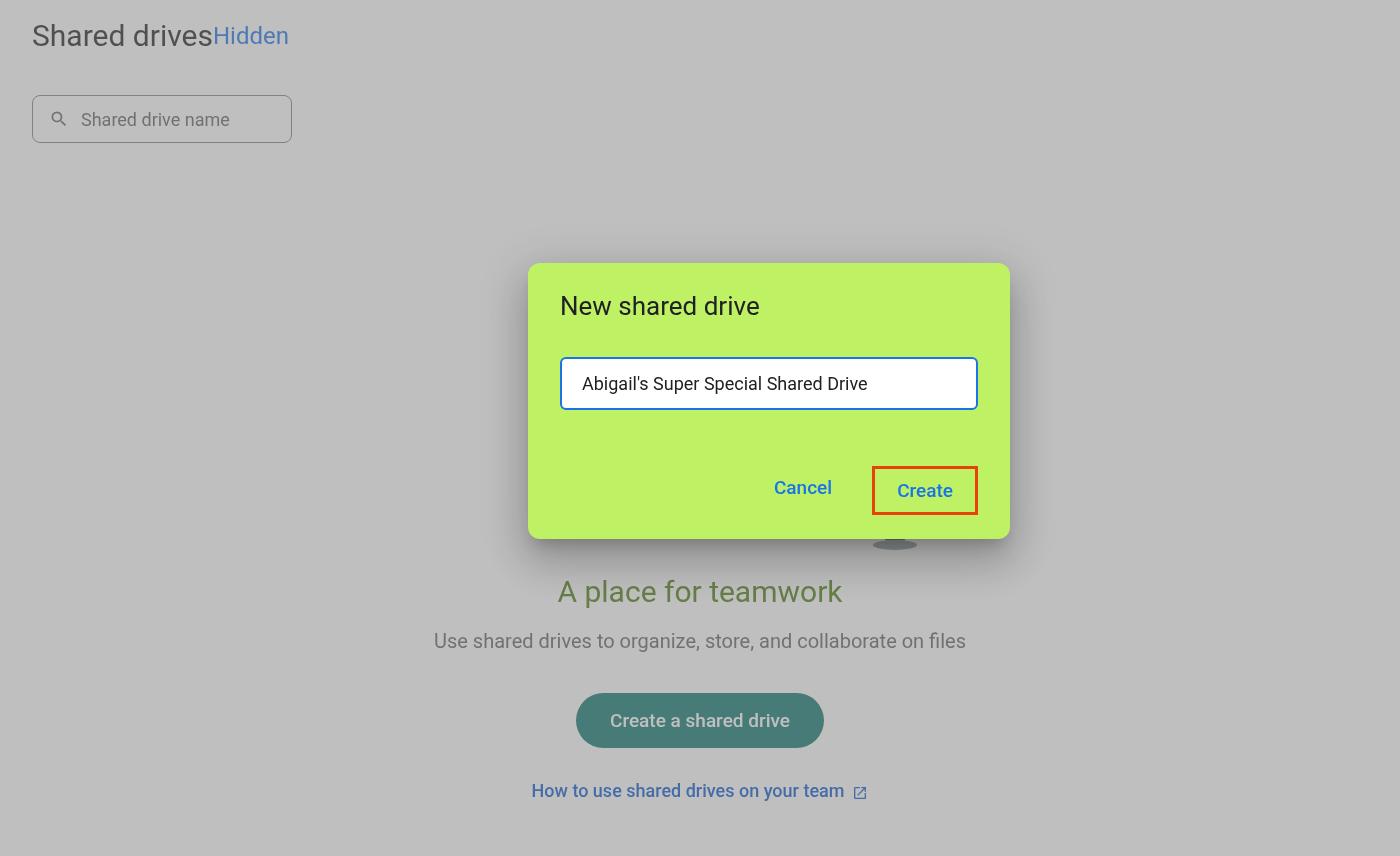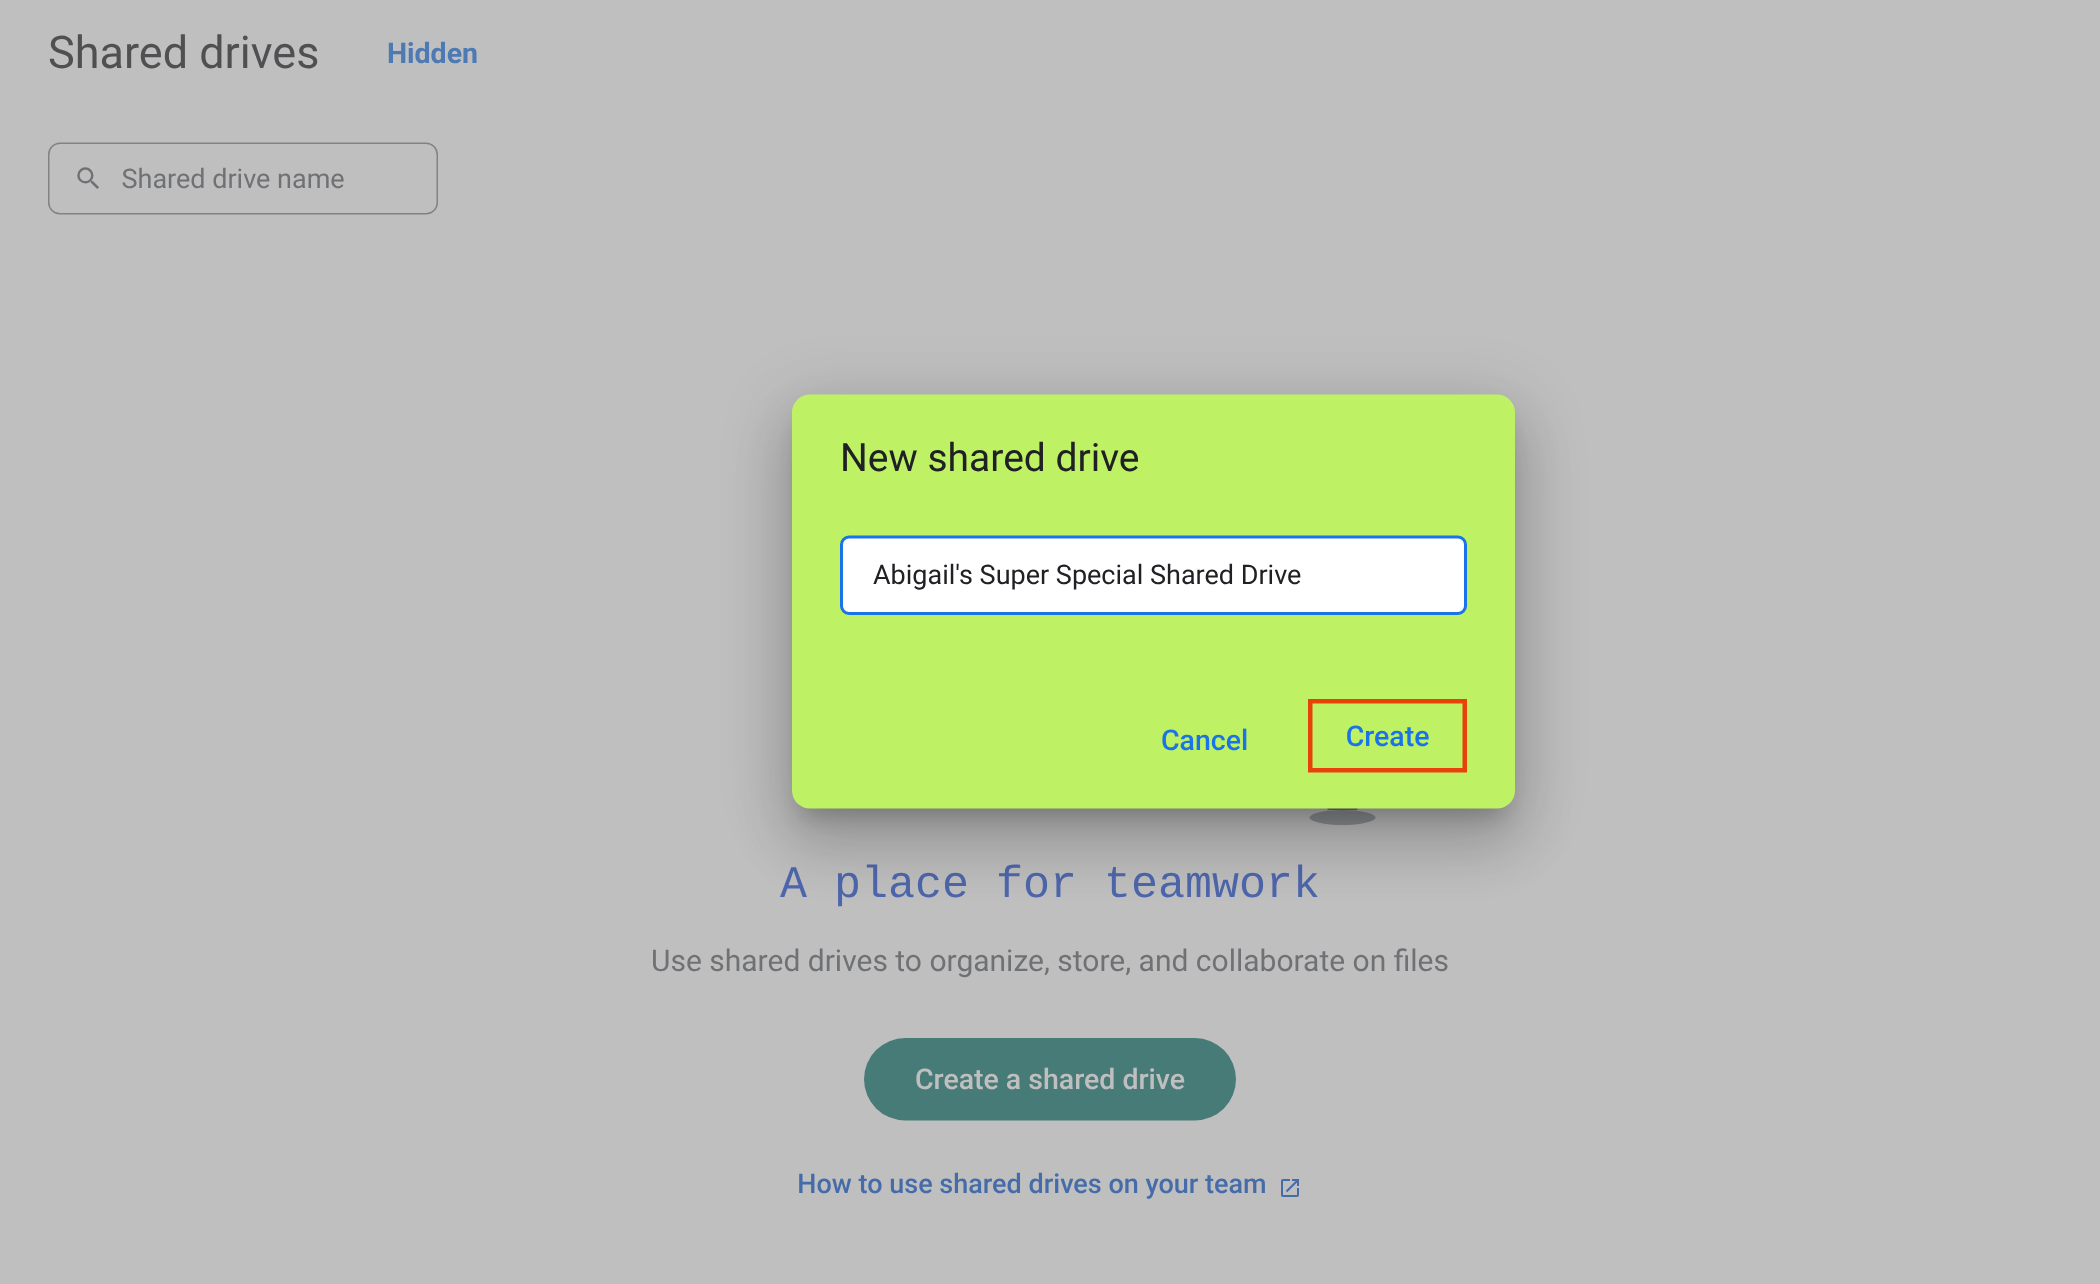--- a/index.html
+++ b/index.html
@@ -24,23 +24,22 @@
     }
     
     .page-title {
       font-size: 30px;
       font-weight: 400;
       color: #202124;
     }
     
     .hidden-link {
       color: #1a73e8;
-      font-size: 19px;
-      font-weight: 700;
-      margin-left: 45px;
+      font-size: 24px;
+      font-weight: 400;
     }
     
     .search-container {
       margin: 24px 32px 0;
     }
     
     .search-box {
       display: inline-flex;
       align-items: center;
       border: 1px solid #80868b;
@@ -95,23 +94,22 @@
       position: absolute;
       right: -80px;
       bottom: 0;
       width: 50px;
       height: 120px;
     }
     
     .empty-title {
       font-size: 30px;
       font-weight: 400;
-      color: #1d4ed8;
+      color: #4d7c0f;
       margin-bottom: 20px;
-      font-family: Liberation Mono, monospace;
     }
     
     .empty-description {
       font-size: 20px;
       color: #5f6368;
       margin-bottom: 40px;
       white-space: nowrap;
     }
     
     .create-drive-btn {
@@ -177,21 +175,21 @@
       font-size: 18px;
       color: #202124;
       outline: none;
       margin-bottom: 56px;
     }
     
     .dialog-actions {
       display: flex;
       justify-content: flex-end;
       gap: 24px;
-      align-items: flex-end;
+      align-items: flex-start;
     }
     
     .cancel-btn {
       background: none;
       border: none;
       color: #1a73e8;
       font-size: 19px;
       font-weight: 500;
       padding: 10px 16px;
       cursor: pointer;

